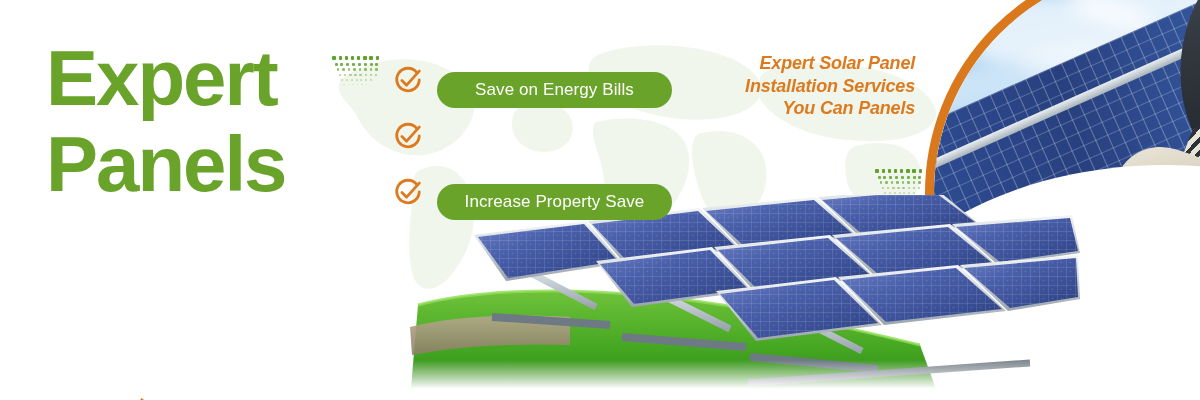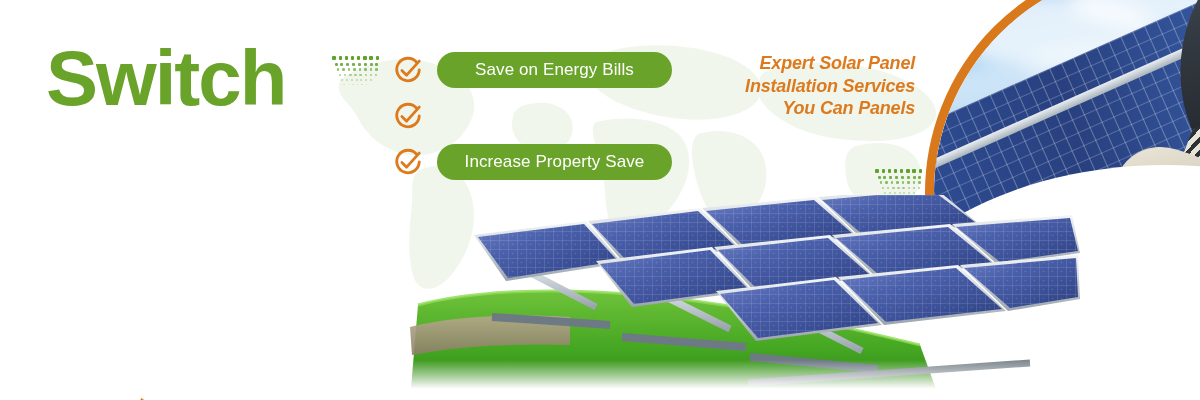--- a/index.html
+++ b/index.html
@@ -81,20 +81,21 @@
   .check-icon{
     width:30px;height:30px;flex:0 0 30px;margin-right:14px;
   }
   .pill{
     height:36px;min-width:235px;
     background:#6aa329;
     border-radius:18px;
     display:flex;align-items:center;justify-content:center;
     padding:0 22px;
     box-sizing:border-box;
+    margin-top:20px;
   }
   .pill-label{
     color:#ffffff;font-size:17px;font-weight:400;
     white-space:nowrap;letter-spacing:.1px;
   }
 
   
   .tagline{
     position:absolute;right:285px;top:52px;z-index:7;
     text-align:right;
@@ -227,21 +228,22 @@
       <path d="M222,96 C246,88 268,96 272,112 C276,130 262,142 244,142
                C226,142 212,130 212,114 C212,104 215,99 222,96 Z"></path>
     </g>
   </svg>
 
   <div class="arc-orange"></div>
   <div class="arc-green"></div>
   <div class="arc-mask"></div>
 
   <div class="headline">
-    <div class="line-solar">Switch</div>
+    <div class="line-solar">Expert</div>
+    <div class="line-panels">Panels</div>
   </div>
 
   <div class="dotgrid" id="dotgrid-left">
       <div class="row" style="opacity: 1; margin-left: 0px;">
         <div class="dot" style="background: rgb(94, 163, 42); width: 3.4px; height: 3.4px;"></div>
         <div class="dot" style="background: rgb(94, 163, 42); width: 3.4px; height: 3.4px;"></div>
         <div class="dot" style="background: rgb(94, 163, 42); width: 3.4px; height: 3.4px;"></div>
         <div class="dot" style="background: rgb(94, 163, 42); width: 3.4px; height: 3.4px;"></div>
         <div class="dot" style="background: rgb(94, 163, 42); width: 3.4px; height: 3.4px;"></div>
         <div class="dot" style="background: rgb(94, 163, 42); width: 3.4px; height: 3.4px;"></div>

